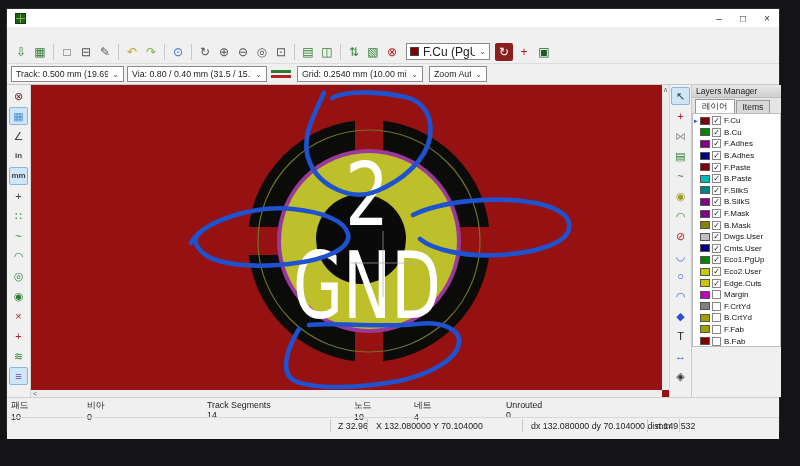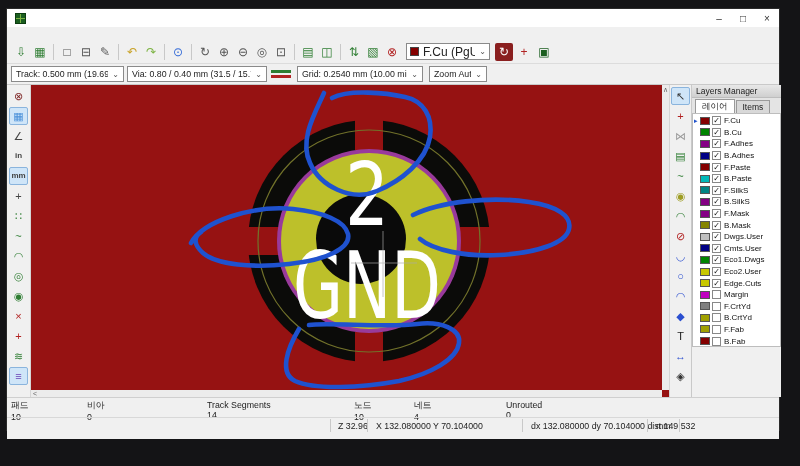--- a/index.html
+++ b/index.html
@@ -421,21 +421,21 @@
               <span class="active-arrow">▸</span>
               <span class="swatch" style="background: rgb(0, 0, 132);"></span>
               <span class="cb"></span>
               <span class="layer-label">Cmts.User</span>
             </div>
 
             <div class="layer-row">
               <span class="active-arrow">▸</span>
               <span class="swatch" style="background: rgb(0, 132, 0);"></span>
               <span class="cb"></span>
-              <span class="layer-label">Eco1.Dwgs</span>
+              <span class="layer-label">Eco1.PgUp</span>
             </div>
 
             <div class="layer-row">
               <span class="active-arrow">▸</span>
               <span class="swatch" style="background: rgb(200, 200, 0);"></span>
               <span class="cb"></span>
               <span class="layer-label">Eco2.User</span>
             </div>
 
             <div class="layer-row">

